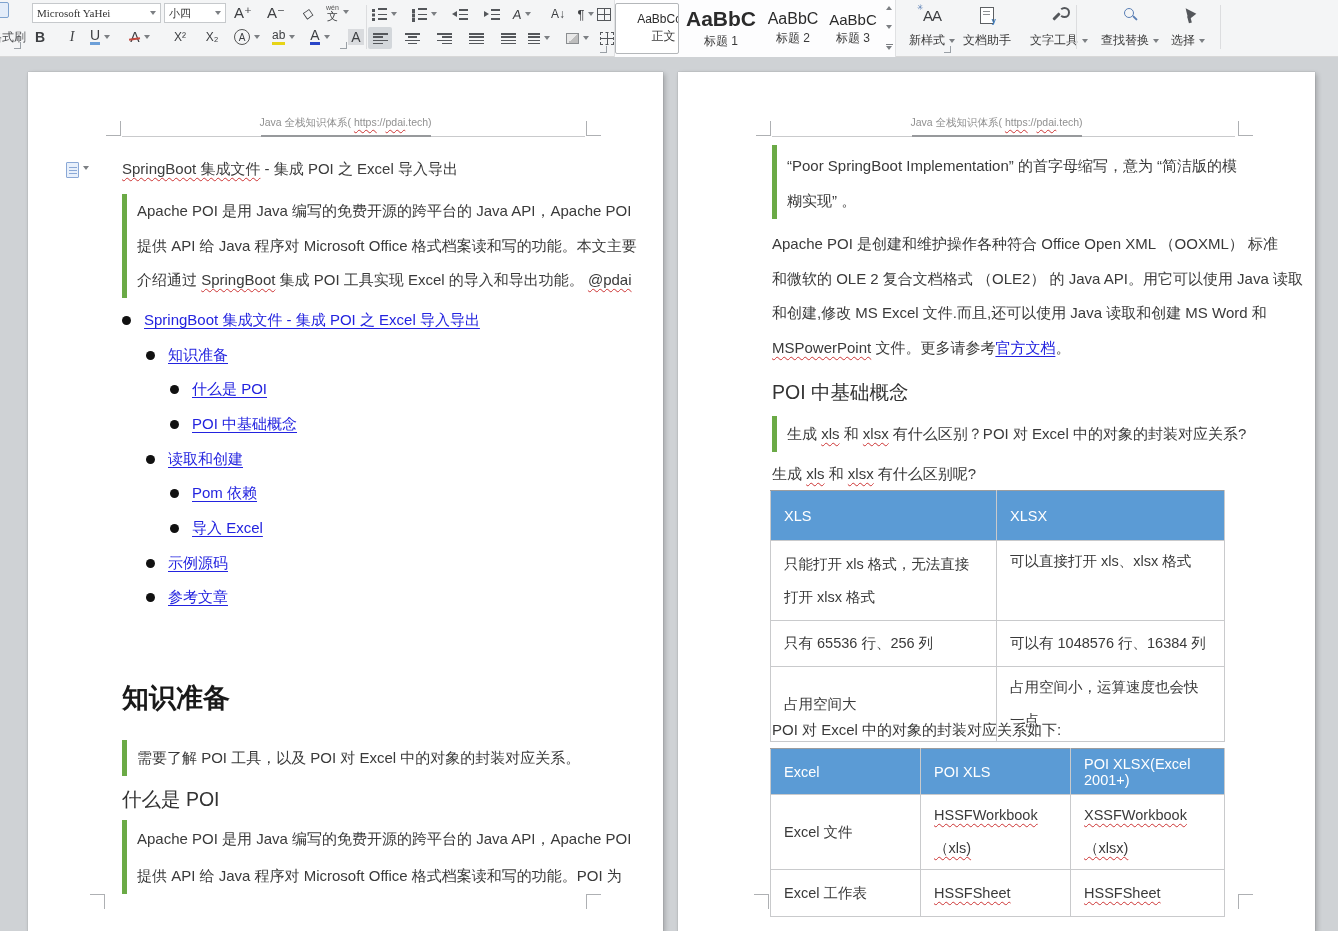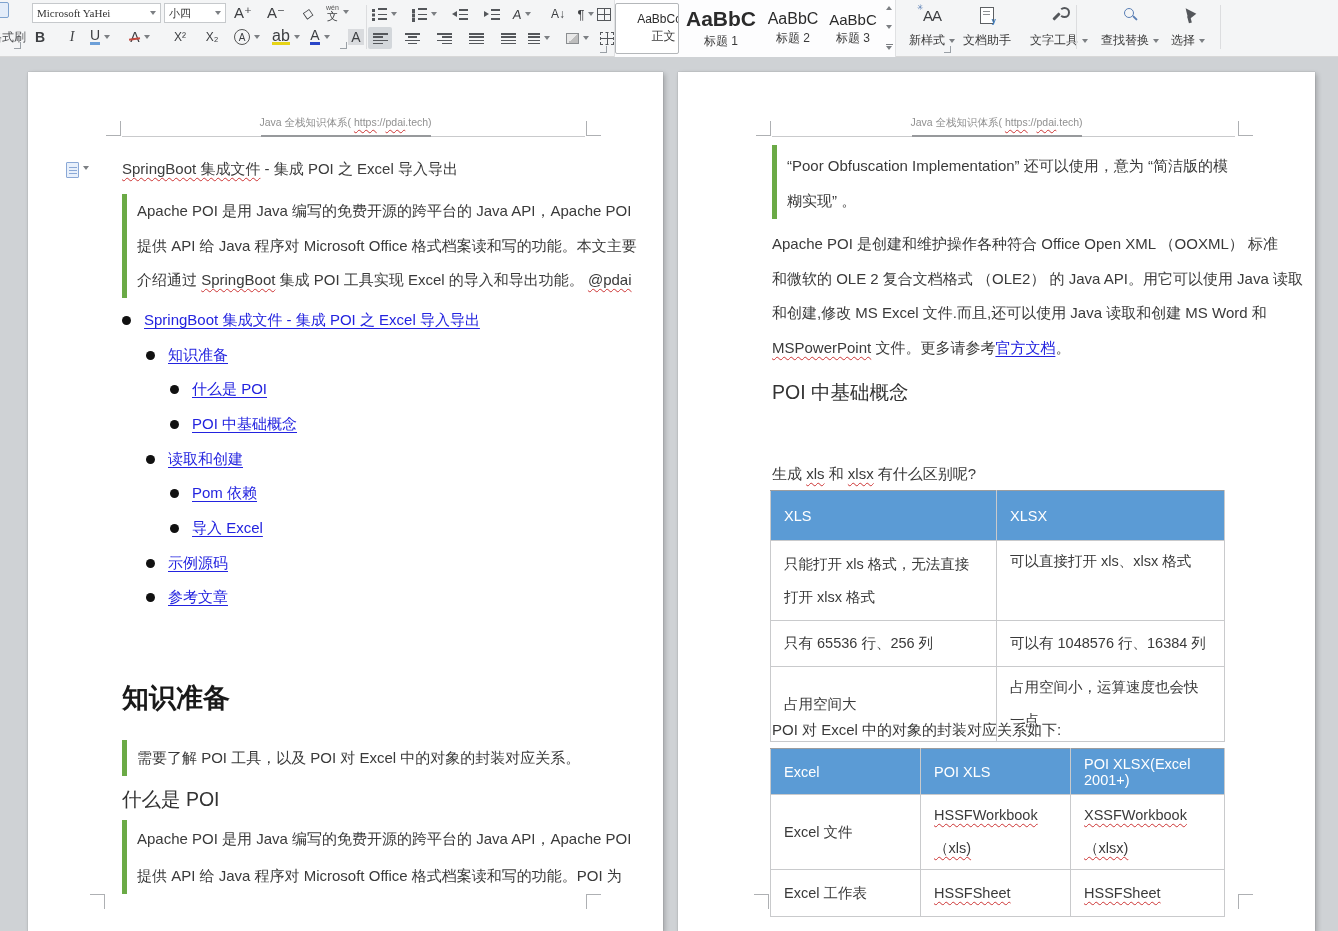--- a/index.html
+++ b/index.html
@@ -203,21 +203,21 @@
     <div class="tbtn" style="left:170px;top:26px;font-size:12px;">
         <span>X²</span>
       </div>
     <div class="tbtn" style="left:202px;top:26px;font-size:12px;">
         <span>X₂</span>
       </div>
     <div class="tbtn" style="left:234px;top:26px;">
         <span class="circ">A</span>
         <span class="car"></span>
       </div>
-    <div class="tbtn" style="left:272px;top:26px;font-size:16px;">
+    <div class="tbtn" style="left:272px;top:26px;font-size:12px;">
         <span class="u-yellow">ab</span>
         <span class="car"></span>
       </div>
     <div class="tbtn" style="left:310px;top:26px;">
         <span class="u-blue">A</span>
         <span class="car"></span>
       </div>
     <div class="tbtn" style="left:346px;top:26px;">
         <span class="shade-box">A</span>
       </div>
@@ -494,33 +494,37 @@
       </div>
       <div class="hdr-line"></div>
       <div class="hdr-line-dark"></div>
       <div class="cm cm-tl"></div>
       <div class="cm cm-tr" style="left:560px;"></div>
       <div class="cm cm-bl" style="left:76px;"></div>
       <div class="cm cm-br" style="left:560px;"></div>
 
       <div class="quote" style="top:73px;height:74px;">
         <span class="qbar"></span>
-        <div class="qline" style="height:37px;line-height:41px;">“Poor Obfuscation Implementation” 还可以使用，意为 “简洁版的模</div>
+        <div class="qline" style="height:37px;line-height:41px;">“Poor SpringBoot Implementation” 的首字母缩写，意为 “简洁版的模</div>
         <div class="qline" style="height:37px;line-height:37px;">糊实现” 。</div>
       </div>
 
       <div class="para" style="top:155px;">
         <div class="pline">Apache POI 是创建和维护操作各种符合 Office Open XML （OOXML） 标准</div>
         <div class="pline">和微软的 OLE 2 复合文档格式 （OLE2） 的 Java API。用它可以使用 Java 读取</div>
         <div class="pline">和创建,修改 MS Excel 文件.而且,还可以使用 Java 读取和创建 MS Word 和</div>
         <div class="pline"><span class="sq">MSPowerPoint</span><span> 文件。更多请参考</span><span class="lnk">官方文档</span><span>。</span></div>
       </div>
 
       <div class="h2" style="top:307px;">POI 中基础概念</div>
 
+      <div class="quote" style="top:344px;height:36px;">
+        <span class="qbar"></span>
+        <div class="qline" style="height:36px;line-height:36px;"><span>生成 </span><span class="sq">xls</span><span> 和 </span><span class="sq">xlsx</span><span> 有什么区别？POI 对 Excel 中的对象的封装对应关系?</span></div>
+      </div>
 
       <div class="para" style="top:385px;">
         <div class="pline"><span>生成 </span><span class="sq">xls</span><span> 和 </span><span class="sq">xlsx</span><span> 有什么区别呢?</span></div>
       </div>
 
       <table class="doc-tbl" style="top:418px;width:454px;">
         <colgroup>
             <col style="width:226px;">
             <col style="width:228px;">
           </colgroup>

